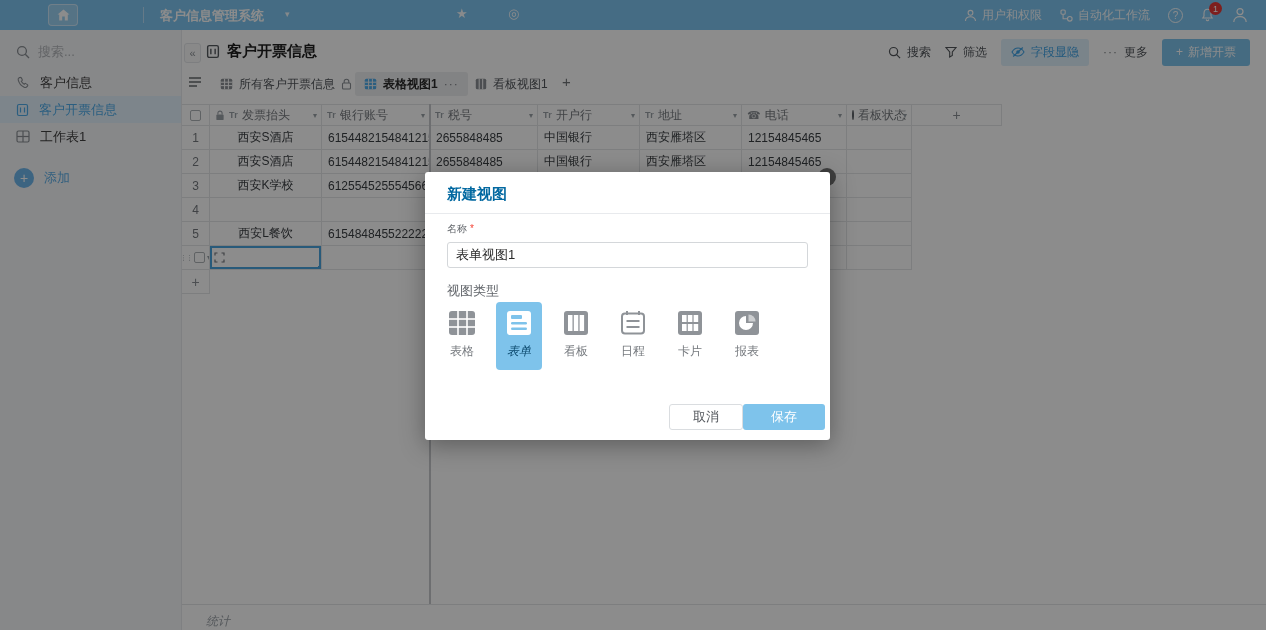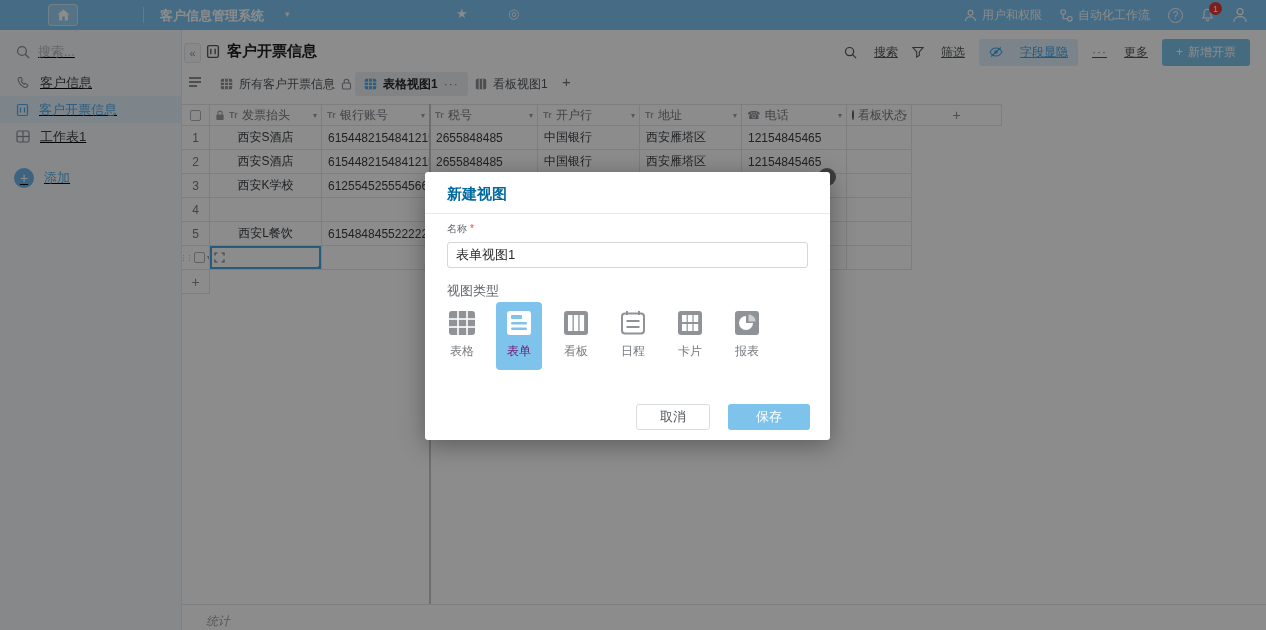--- a/index.html
+++ b/index.html
@@ -14,39 +14,39 @@
   .tb-caret { position:absolute; left:285px; top:9px; font-size:9px; color:rgba(255,255,255,.9); }
   .tb-star { position:absolute; left:456px; top:6px; font-size:13px; color:rgba(255,255,255,.95); }
   .tb-target { position:absolute; left:508px; top:6px; font-size:13px; color:rgba(255,255,255,.95); }
   .tb-right { position:absolute; right:0; top:0; height:30px; display:flex; align-items:center; gap:18px; padding-right:18px; font-size:12px; color:rgba(255,255,255,.95); }
   .tb-item { display:flex; align-items:center; gap:5px; }
   .bell-wrap { position:relative; }
   .badge { position:absolute; top:-6px; left:8px; background:#E53935; color:#fff; font-size:9px; min-width:13px; height:13px; border-radius:7px; display:flex; align-items:center; justify-content:center; padding:0 3px; }
   .q-circle { width:15px; height:15px; border:1px solid rgba(255,255,255,.95); border-radius:50%; font-size:10px; display:flex; align-items:center; justify-content:center; }
 
   
-  .sidebar { position:absolute; left:0; top:30px; width:182px; height:600px; background:#F6F7F9; border-right:1px solid #E8EAED;text-decoration:underline; }
+  .sidebar { position:absolute; left:0; top:30px; width:182px; height:600px; background:#F6F7F9; border-right:1px solid #E8EAED; }
   .sb-search { display:flex; align-items:center; gap:8px; padding:14px 14px 10px 16px; }
   .sb-search input { border:none; outline:none; background:transparent; font-size:13px; color:#424242; width:120px; font-family:inherit; }
   .sb-search input::placeholder { color:#B3B6BA; }
   .sb-item { height:27px; display:flex; align-items:center; gap:10px; padding-left:16px; font-size:13px; color:#424242; cursor:pointer; }
   .sb-item .si { color:#8A8F94; display:flex; }
   .sb-item.active { background:#E4F3FE; color:#4FACE9; }
   .sb-item.active .si { color:#4FACE9; }
   .sb-add { margin-top:18px; display:flex; align-items:center; gap:10px; padding-left:14px; color:#5FB0E8; font-size:13px; }
   .add-circle { width:20px; height:20px; border-radius:50%; background:#6DB6EC; color:#fff; display:flex; align-items:center; justify-content:center; font-size:14px; }
 
   
   .main { position:absolute; left:182px; top:30px; width:1084px; height:600px; background:#fff; }
   .collapse-btn { position:absolute; left:2px; top:13px; width:17px; height:20px; background:#FAFAFA; border:1px solid #E4E6E9; border-radius:3px; color:#8A8F94; font-size:11px; display:flex; align-items:center; justify-content:center; }
   .sheet-title { position:absolute; left:24px; top:12px; display:flex; align-items:center; gap:7px; }
   .sheet-title .ti { color:#55595e; display:flex; }
   .sheet-title b { font-size:15px; color:#1f1f1f; }
   .toolbar-right { position:absolute; right:16px; top:8px; display:flex; align-items:center; gap:14px; height:28px; }
-  .tbr-item { display:flex; align-items:center; gap:17px; font-size:12px; color:#51555a;text-decoration:underline; }
+  .tbr-item { display:flex; align-items:center; gap:6px; font-size:12px; color:#51555a; }
   .chip { background:#DFF0FB; color:#3FA3E5; border-radius:3px; padding:5px 10px; }
   .more-dots { letter-spacing:1px; color:#7a7e83; font-size:12px; }
   .new-btn { width:88px; height:27px; background:#7EC3EB; border-radius:3px; color:#fff; font-size:12px; display:flex; align-items:center; justify-content:center; gap:5px; border:none; }
 
   .tabstrip { position:absolute; left:0; top:40px; width:100%; height:28px; display:flex; align-items:center; }
   .hamburger { position:absolute; left:6px; top:6px; display:flex; }
   .vtab { display:flex; align-items:center; gap:6px; font-size:12px; color:#51555a; }
   .vtab.all { position:absolute; left:38px;font-family:Liberation Serif, serif; }
   .vtab .gi { display:flex; color:#8A8F94; }
   .vtab-chip { position:absolute; left:173px; height:24px; top:2px; background:#EDEEF0; border-radius:3px; display:flex; align-items:center; gap:6px; padding:0 9px; }
@@ -89,22 +89,22 @@
   .m-title { position:absolute; left:22px; top:13px; font-size:15px; font-weight:bold; color:#0369a1; }
   .m-divider { position:absolute; left:0; top:41px; width:100%; height:1px; background:#E8EAED; }
   .m-name-label { position:absolute; left:22px; top:50px; font-size:10px; color:#61656a; }
   .m-required { color:#F44336; margin-left:3px; }
   .m-input { position:absolute; left:22px; top:70px; width:361px; height:26px; border:1px solid #D4D7DA; border-radius:3px; font-size:13px; color:#2b2b2b; padding:0 8px; outline:none; font-family:inherit; }
   .m-type-label { position:absolute; left:22px; top:110px; font-size:13px; color:#61656a; }
   .tiles { position:absolute; left:14px; top:130px; display:flex; gap:11px; }
   .tile { width:46px; height:68px; border-radius:4px; display:flex; flex-direction:column; align-items:center; padding-top:8px; gap:7px; color:#8f9398; cursor:pointer; }
   .tile .tlabel { font-size:12px; color:#75797e; }
   .tile.selected { background:#7EC3EB; color:#fff; }
-  .tile.selected .tlabel { color:#701a75; }
-  .m-buttons { position:absolute; right:20px; top:232px; display:flex; gap:18px; }
+  .tile.selected .tlabel { color:#0c4a6e;font-style:italic; }
+  .m-buttons { position:absolute; right:5px; top:232px; display:flex; }
   .btn-cancel { width:74px; height:26px; background:#fff; border:1px solid #DADDE0; border-radius:3px; font-size:13px; color:#51555a; display:flex; align-items:center; justify-content:center; font-family:inherit; }
   .btn-save { width:82px; height:26px; background:#7EC3EB; border:none; border-radius:3px; font-size:13px; color:#fff; display:flex; align-items:center; justify-content:center; font-family:inherit; }
   svg { display:block; }
 </style>
 </head>
 <body>
 
 <div class="topbar">
   <div class="home-btn">
     <span>

